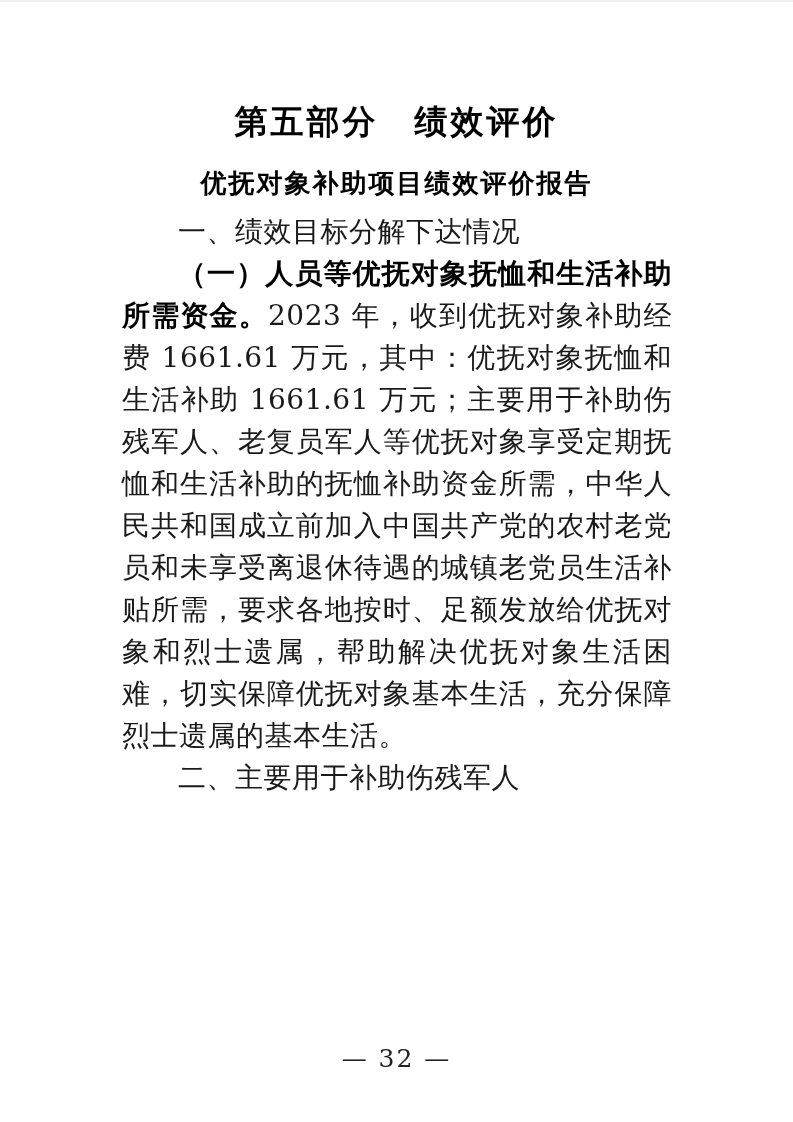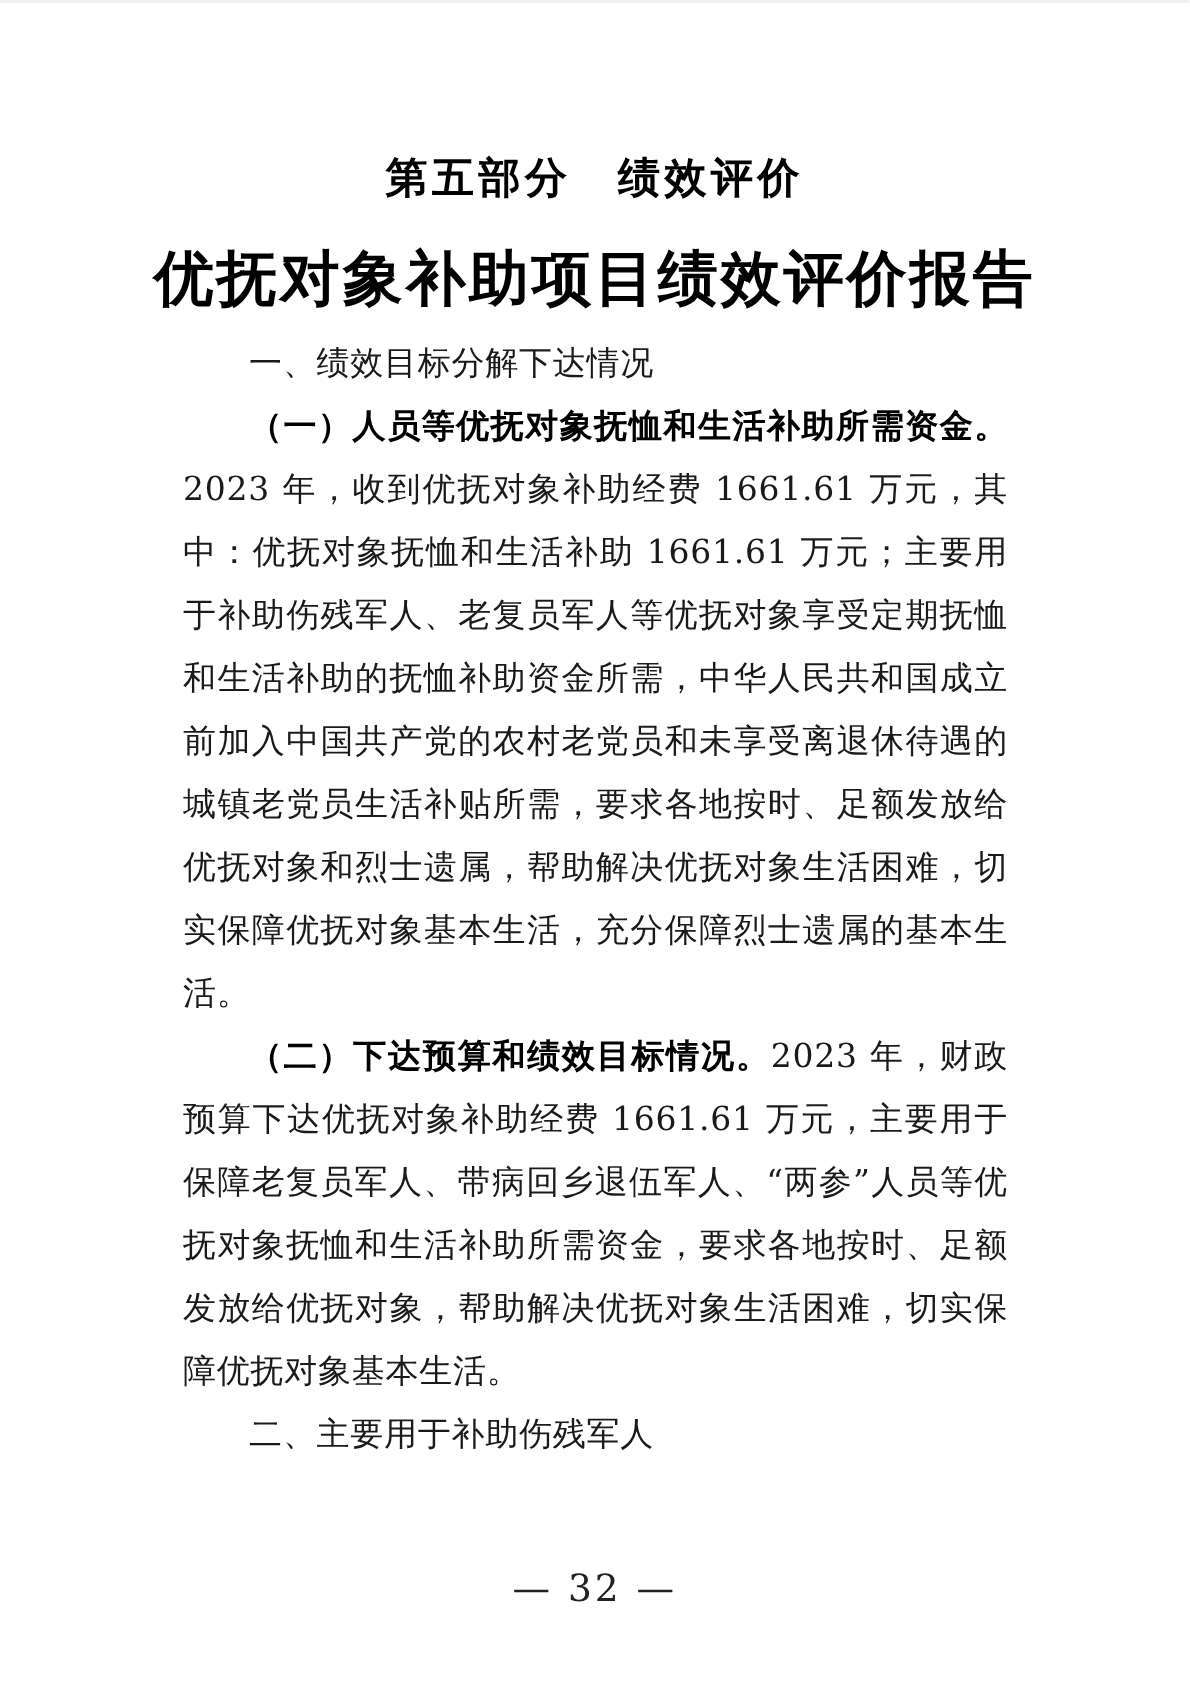--- a/index.html
+++ b/index.html
@@ -16,39 +16,39 @@
     overflow: hidden;
     font-family: "DejaVu Serif", "Liberation Serif", serif;
     border-top: 2px solid #f0f0f0;
   }
   .part-title {
     margin: 0;
     padding-top: 100px;
     text-align: center;
     font-family: "DejaVu Sans", "Liberation Sans", sans-serif;
     font-weight: bold;
-    font-size: 28px;
+    font-size: 33px;
     line-height: 1.2;
     letter-spacing: 3px;
     color: #000000;
   }
   .report-title {
     margin: 26px 0 0 0;
     text-align: center;
     font-family: "DejaVu Sans", "Liberation Sans", sans-serif;
     font-weight: bold;
-    font-size: 40px;
+    font-size: 26px;
     line-height: 1.2;
     letter-spacing: 2px;
     color: #000000;
   }
   .body-text {
     width: 550px;
     margin: 12px 0 0 122px;
-    font-size: 22px;
+    font-size: 28px;
     line-height: 42px;
     letter-spacing: 0.5px;
     text-align: justify;
     color: #1a1a1a;
   }
   .body-text p {
     margin: 0;
     text-indent: 2em;
   }
   .lead {
@@ -76,21 +76,20 @@
   <h1 class="part-title">第五部分　绩效评价</h1>
 
   <h2 class="report-title">优抚对象补助项目绩效评价报告</h2>
 
   <div class="body-text">
 
     <p>一、绩效目标分解下达情况</p>
 
     <p><span class="lead">（一）人员等优抚对象抚恤和生活补助所需资金。</span><span>2023 年，收到优抚对象补助经费 1661.61 万元，其中：优抚对象抚恤和生活补助 1661.61 万元；主要用于补助伤残军人、老复员军人等优抚对象享受定期抚恤和生活补助的抚恤补助资金所需，中华人民共和国成立前加入中国共产党的农村老党员和未享受离退休待遇的城镇老党员生活补贴所需，要求各地按时、足额发放给优抚对象和烈士遗属，帮助解决优抚对象生活困难，切实保障优抚对象基本生活，充分保障烈士遗属的基本生活。</span></p>
 
-    <p><span class="lead">（二）下达预算和绩效目标情况。</span><span>2023 年，财政预算下达优抚对象补助经费 1661.61 万元，主要用于保障老复员军人、带病回乡退伍军人、“两参”人员等优抚对象抚恤和生活补助所需资金，要求各地按时、足额发放给优抚对象，帮助解决优抚对象生活困难，切实保障优抚对象基本生活。</span></p>
 
     <p>二、主要用于补助伤残军人</p>
 
 
   </div>
 
   <div class="footer">— 32 —</div>
 
 </div>
 

